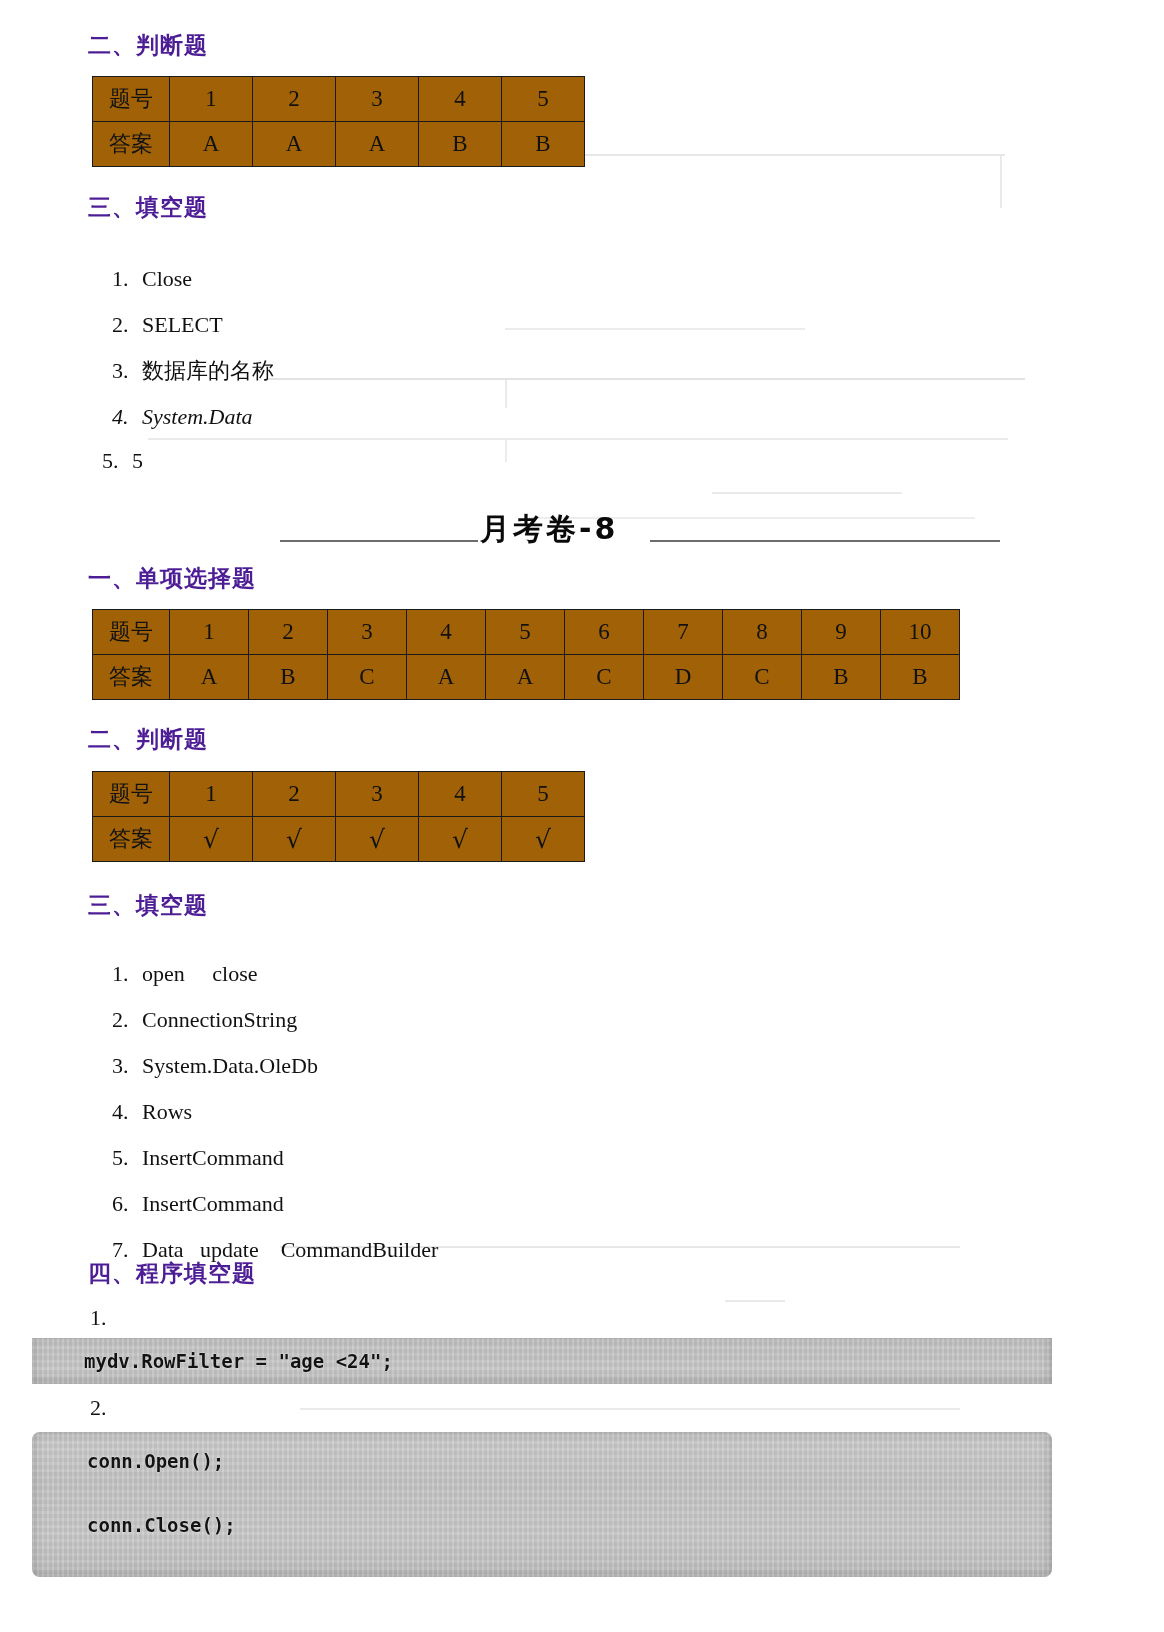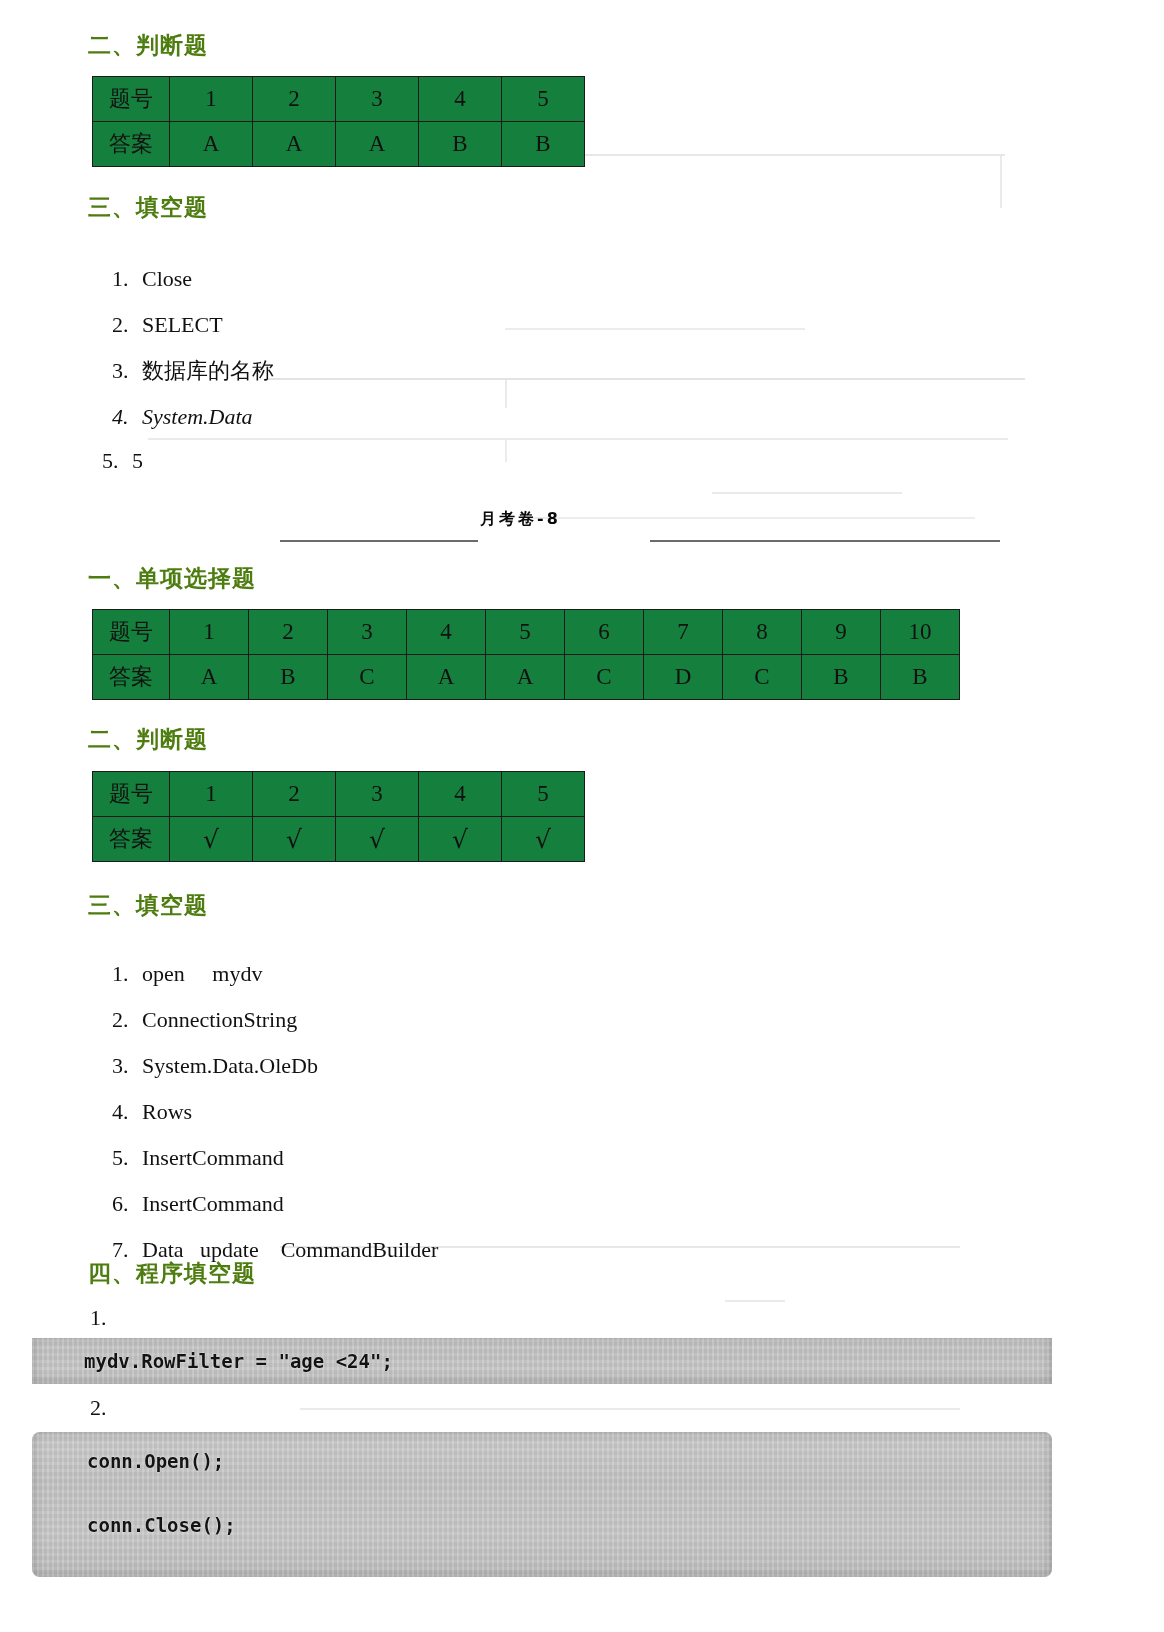--- a/index.html
+++ b/index.html
@@ -31,29 +31,29 @@
     height: 1632px;
   }
 
   
   .sec-head {
     position: absolute;
     font-family: "DejaVu Sans", "Liberation Sans", sans-serif;
     font-weight: bold;
     font-size: 23px;
     letter-spacing: 1px;
-    color: #4d7c0f;
+    color: #4c1d95;
     white-space: nowrap;
   }
 
   
   .ans-table {
     position: absolute;
     border-collapse: collapse;
-    background: #15803d;
+    background: #a16207;
   }
   .ans-table td {
     border: 1.6px solid #1a1a1a;
     text-align: center;
     vertical-align: middle;
     font-size: 23px;
     font-family: "Liberation Serif", "DejaVu Serif", serif;
     height: 44px;
     padding: 0;
   }
@@ -78,21 +78,21 @@
     white-space: pre;
     color: #111111;
   }
   .ans-line .num { display: inline-block; min-width: 30px; }
 
   
   .paper-title {
     position: absolute;
     font-family: "DejaVu Sans", "Liberation Sans", sans-serif;
     font-weight: bold;
-    font-size: 16px;
+    font-size: 30px;
     letter-spacing: 3px;
     color: #0a0a0a;
     white-space: nowrap;
   }
   .title-rule {
     position: absolute;
     height: 2px;
     background: #3b3b3b;
     opacity: .75;
   }
@@ -242,21 +242,21 @@
       <td class="cell tick">√</td>
       <td class="cell tick">√</td>
       <td class="cell tick">√</td>
     </tr>
   </tbody>
     </table>
 
   <div class="sec-head" style="left:88px; top:890px;">三、填空题</div>
 
   <div class="ans-line" style="left:90px; top:935px;">
-    <span class="num">1.</span><span>open     mydv</span>
+    <span class="num">1.</span><span>open     close</span>
   </div>
   <div class="ans-line" style="left:90px; top:981px;">
     <span class="num">2.</span><span>ConnectionString</span>
   </div>
   <div class="ans-line" style="left:90px; top:1027px;">
     <span class="num">3.</span><span>System.Data.OleDb</span>
   </div>
   <div class="ans-line" style="left:90px; top:1073px;">
     <span class="num">4.</span><span>Rows</span>
   </div>

